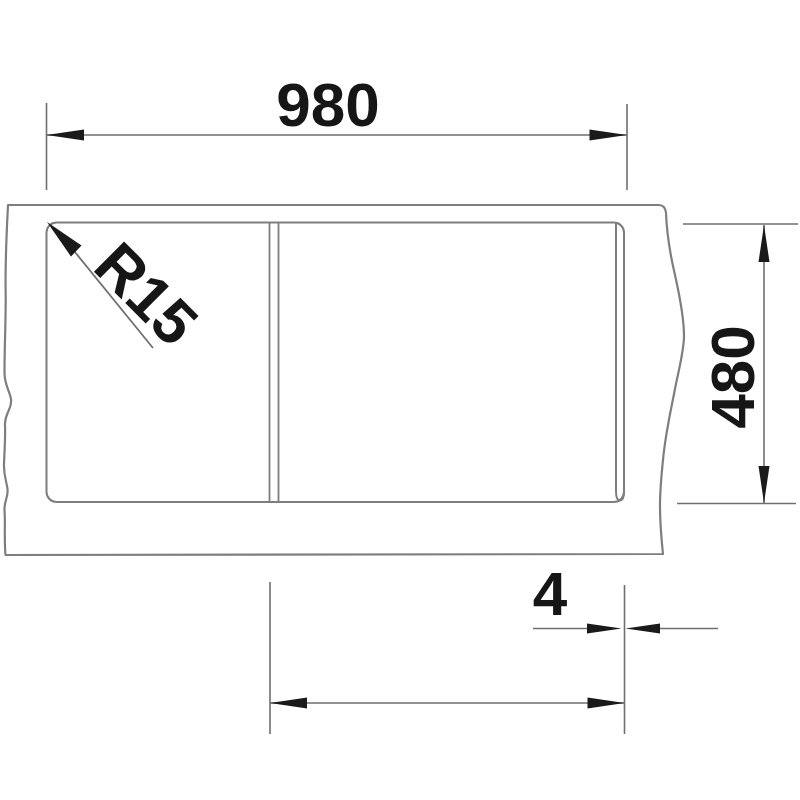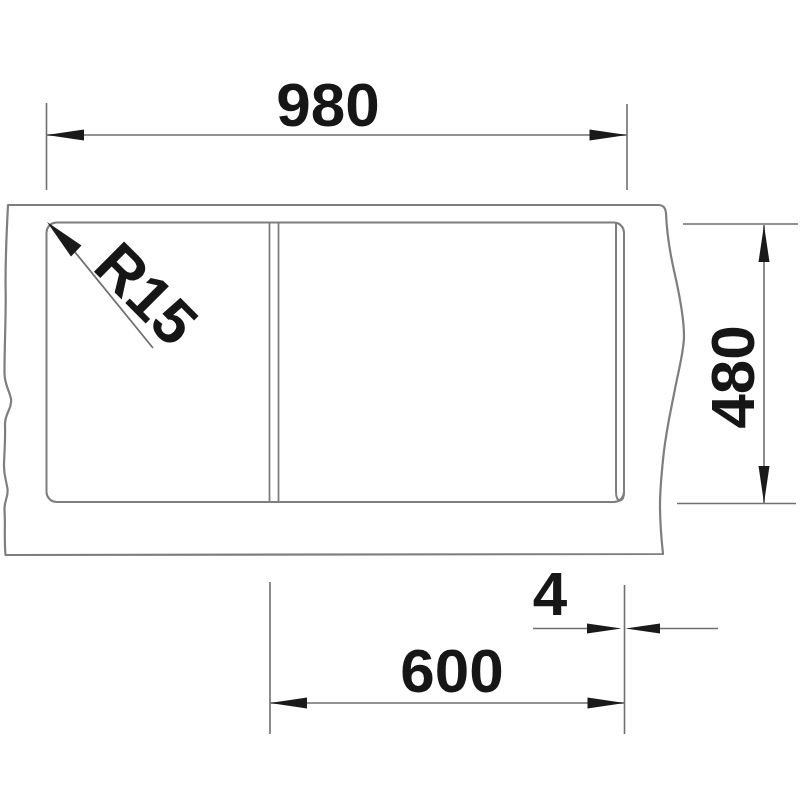--- a/index.html
+++ b/index.html
@@ -81,19 +81,18 @@
     <polygon points="625.5,628.5 660,623.5 660,633.5" fill="#1a1a1a"></polygon>
 
     <line x1="70" y1="246" x2="153" y2="348" stroke="#6f6f6f" stroke-width="1.8"></line>
     <polygon points="47,222 81.5,245.5 71,256.5" fill="#1a1a1a"></polygon>
   </svg>
 
   <div class="dim-label" style="left:328px; top:105px;">980</div>
 
   <div class="dim-label rot-ccw" style="left:733px; top:377px;">480</div>
 
-  <div class="dim-label" style="left:452px; top:671px;">600</div>
 
   <div class="dim-label" style="left:550px; top:594px;">4</div>
 
   <div class="dim-label rot-45" style="left:146px; top:294px;">R15</div>
 
 </div>
 
 </body></html>

